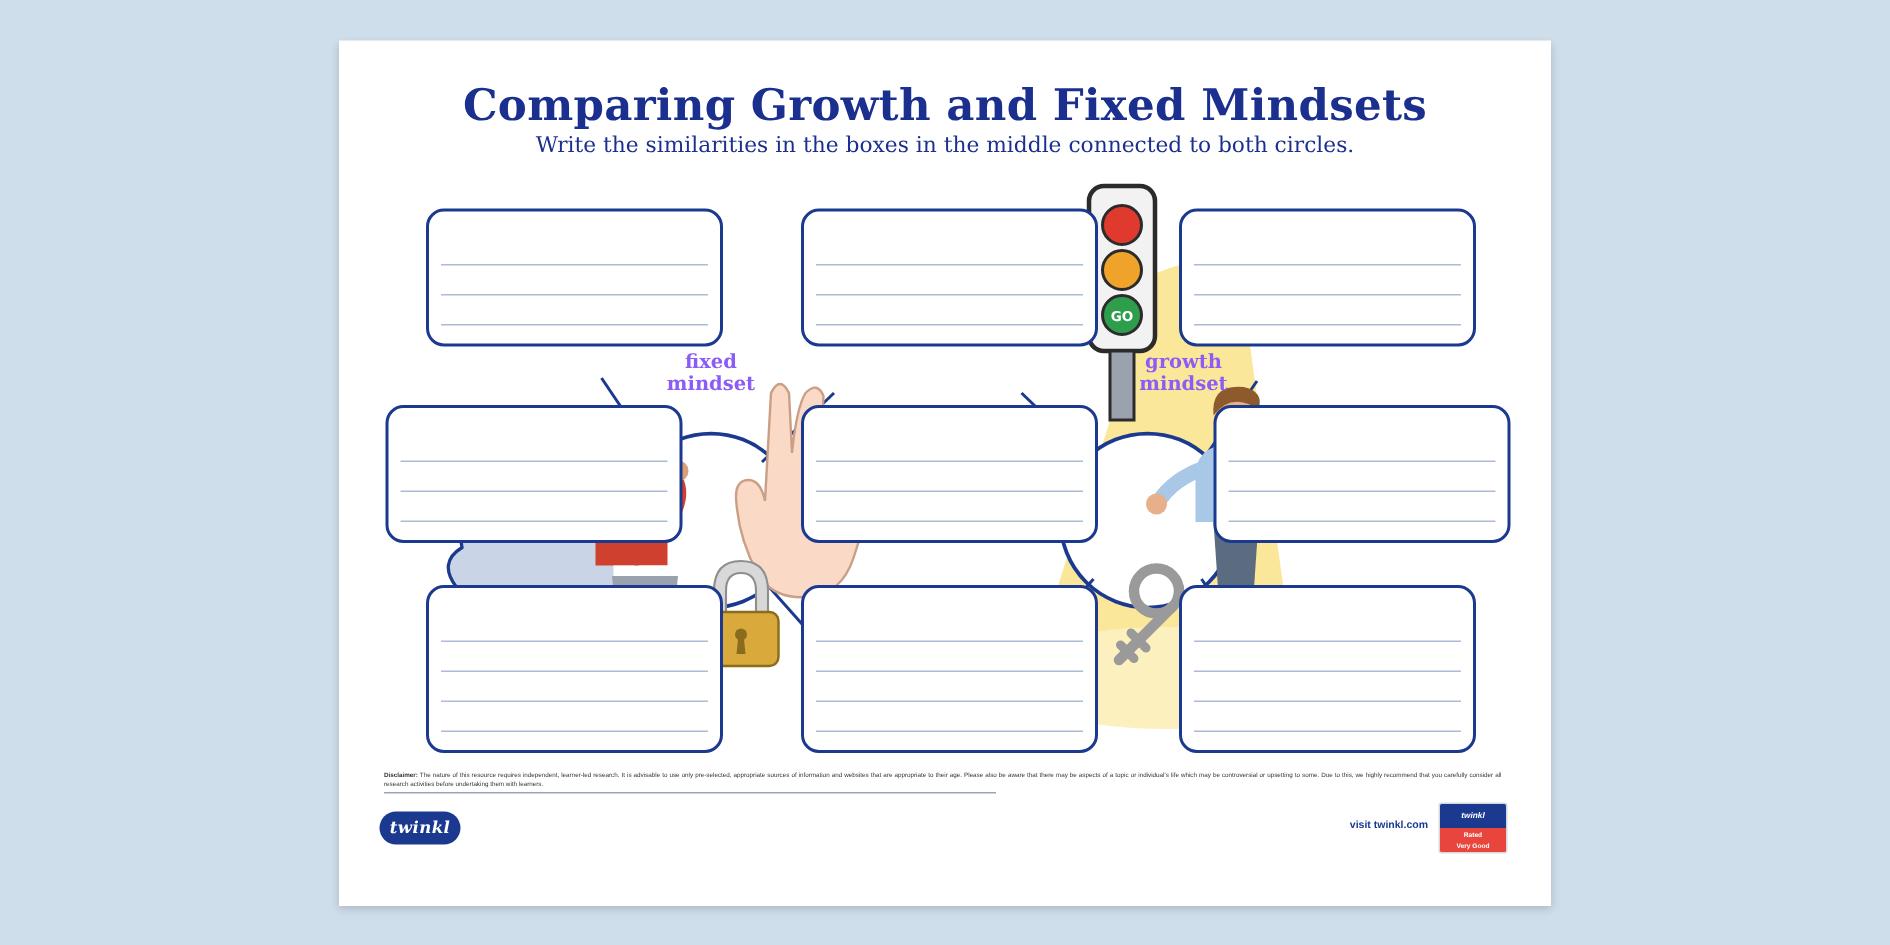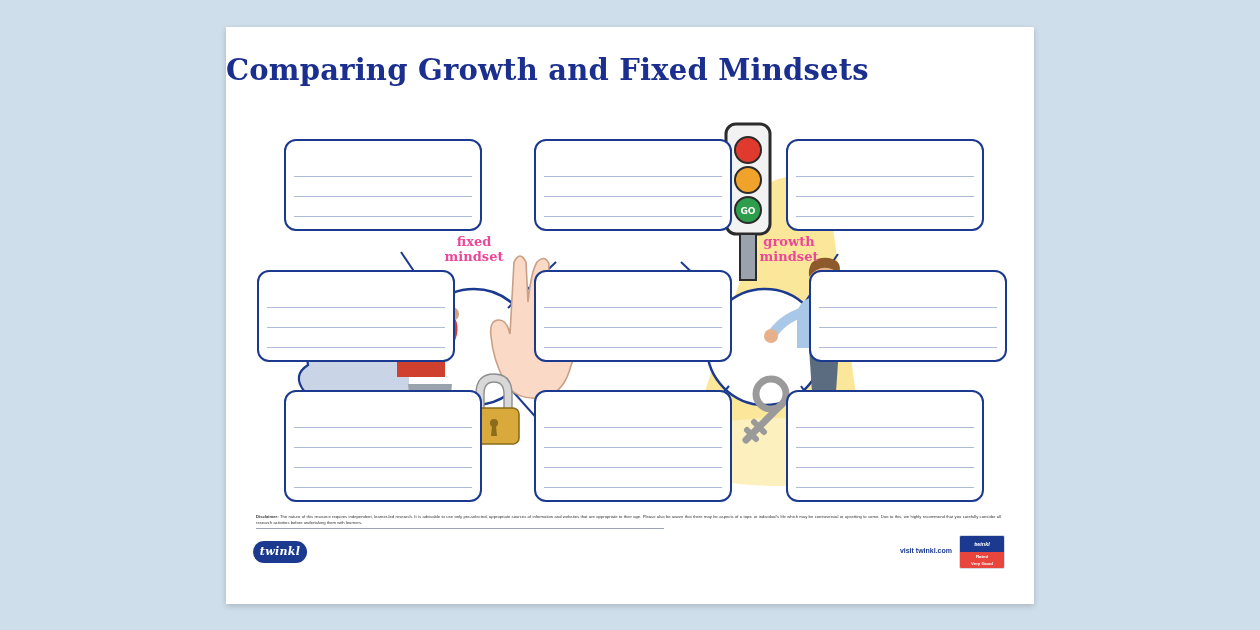--- a/index.html
+++ b/index.html
@@ -26,20 +26,21 @@
     height: 577px;
     background: #ffffff;
     box-shadow: 0 2px 6px rgba(0,0,0,0.18);
   }
 
   
   .title {
     position: absolute;
     left: 0; top: 26px;
     width: 100%;
+    text-align: center;
     font-family: "DejaVu Serif", serif;
     font-weight: bold;
     font-size: 29px;
     letter-spacing: 0.2px;
     color: #1b2f8f;
   }
   .subtitle {
     position: absolute;
     left: 0;
     width: 100%;
@@ -94,21 +95,21 @@
     z-index: 2;
   }
 
   
   .circle-label {
     position: absolute;
     text-align: center;
     font-family: "DejaVu Serif", serif;
     font-size: 13px;
     font-weight: bold;
-    color: #ec4899;
+    color: #8b5cf6;
     line-height: 15px;
     z-index: 7;
   }
   #fixed-label { left: 209px; top: 207px; width: 78px; }
   #growth-label { left: 524px; top: 207px; width: 78px; }
 
   
   .disclaimer {
     position: absolute;
     left: 30px;
@@ -183,20 +184,21 @@
     padding-top: 1px;
   }
 </style>
 </head>
 <body>
 
 <div id="stage">
   <div id="page">
 
     <div class="title">Comparing Growth and Fixed Mindsets</div>
+    <div class="subtitle sub1">Write the similarities in the boxes in the middle connected to both circles.</div>
 
     <svg id="art" viewBox="0 0 808 400">
 
       <g>
         <path d="M545 60 L460 330 Q540 360 640 345 L600 55 Q572 48 545 60 Z" fill="#fbe79a"></path>
         <ellipse cx="552" cy="330" rx="115" ry="34" fill="#fdf0bf"></ellipse>
       </g>
 
       <g>
         <path d="M150 195

